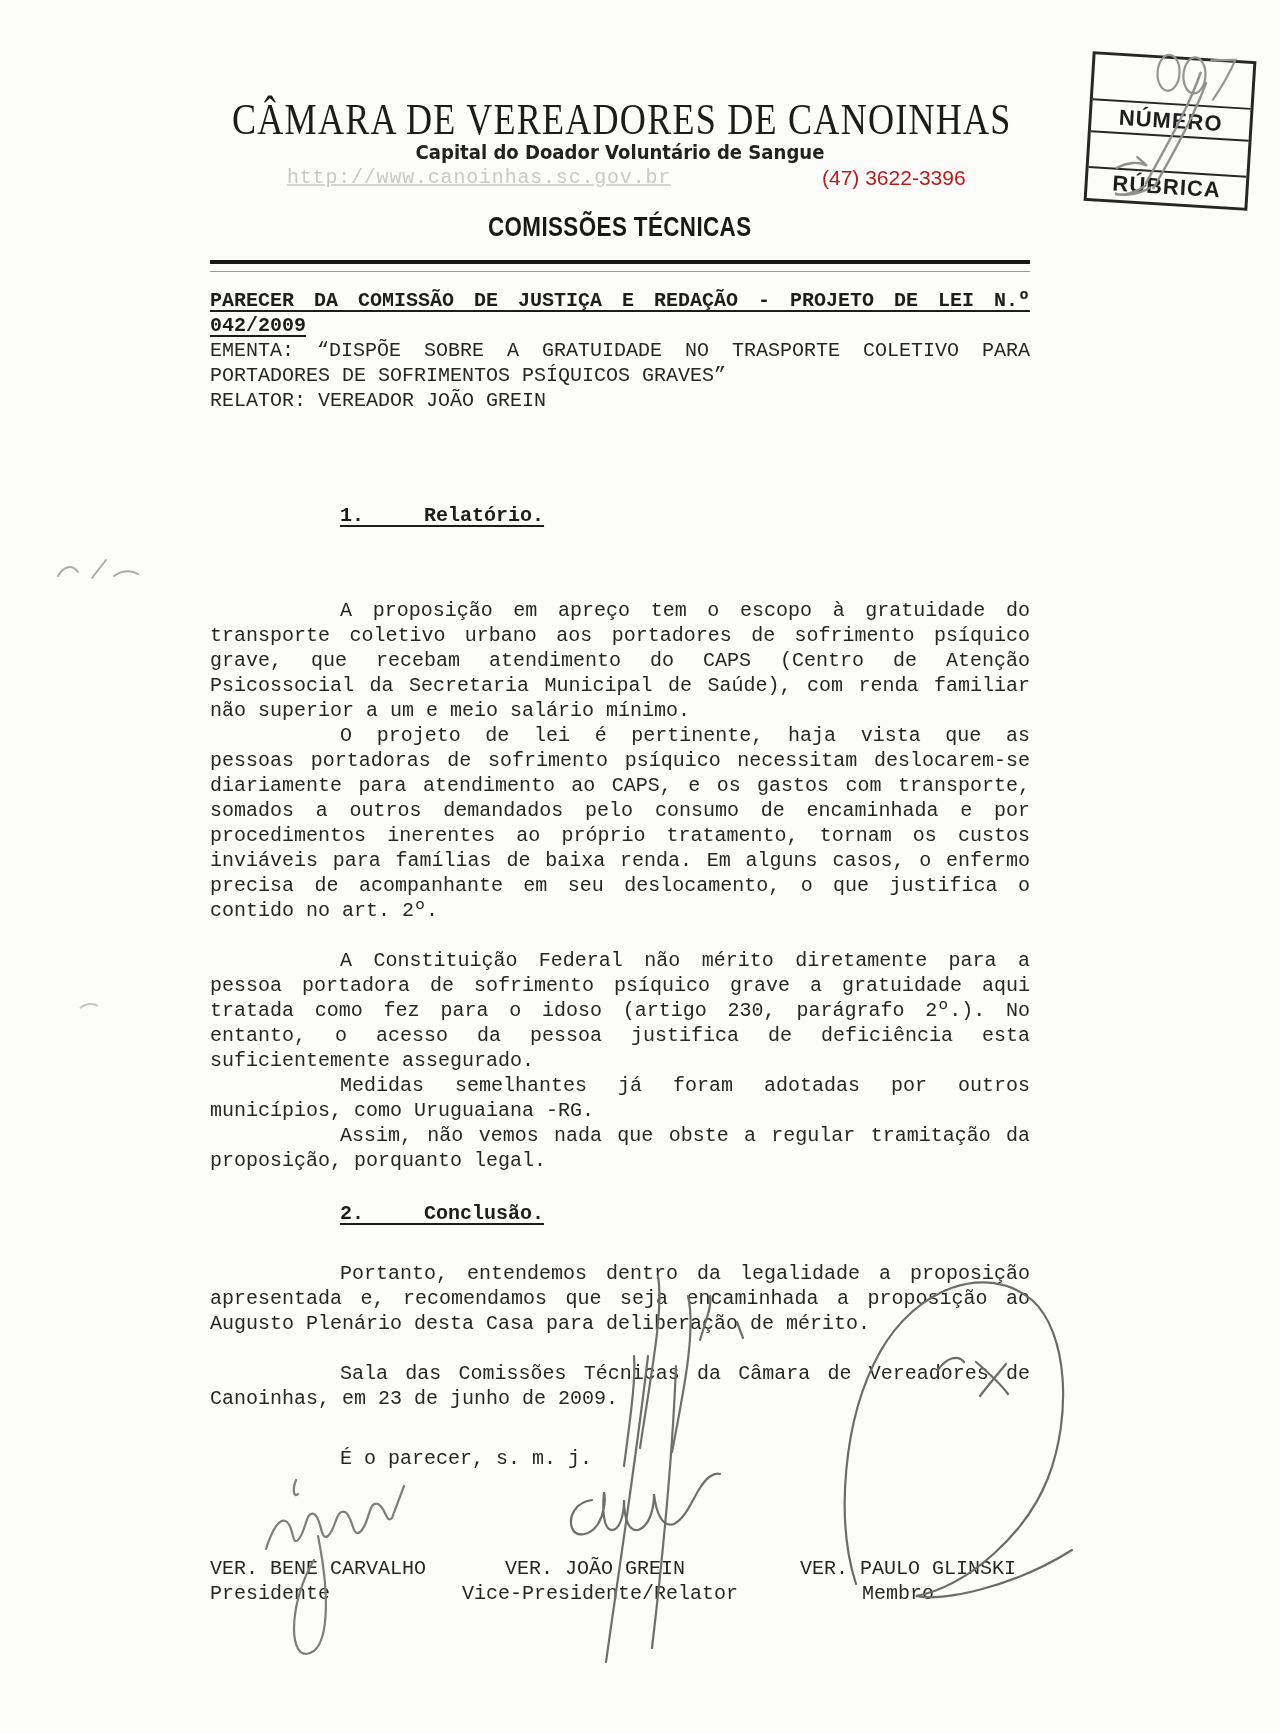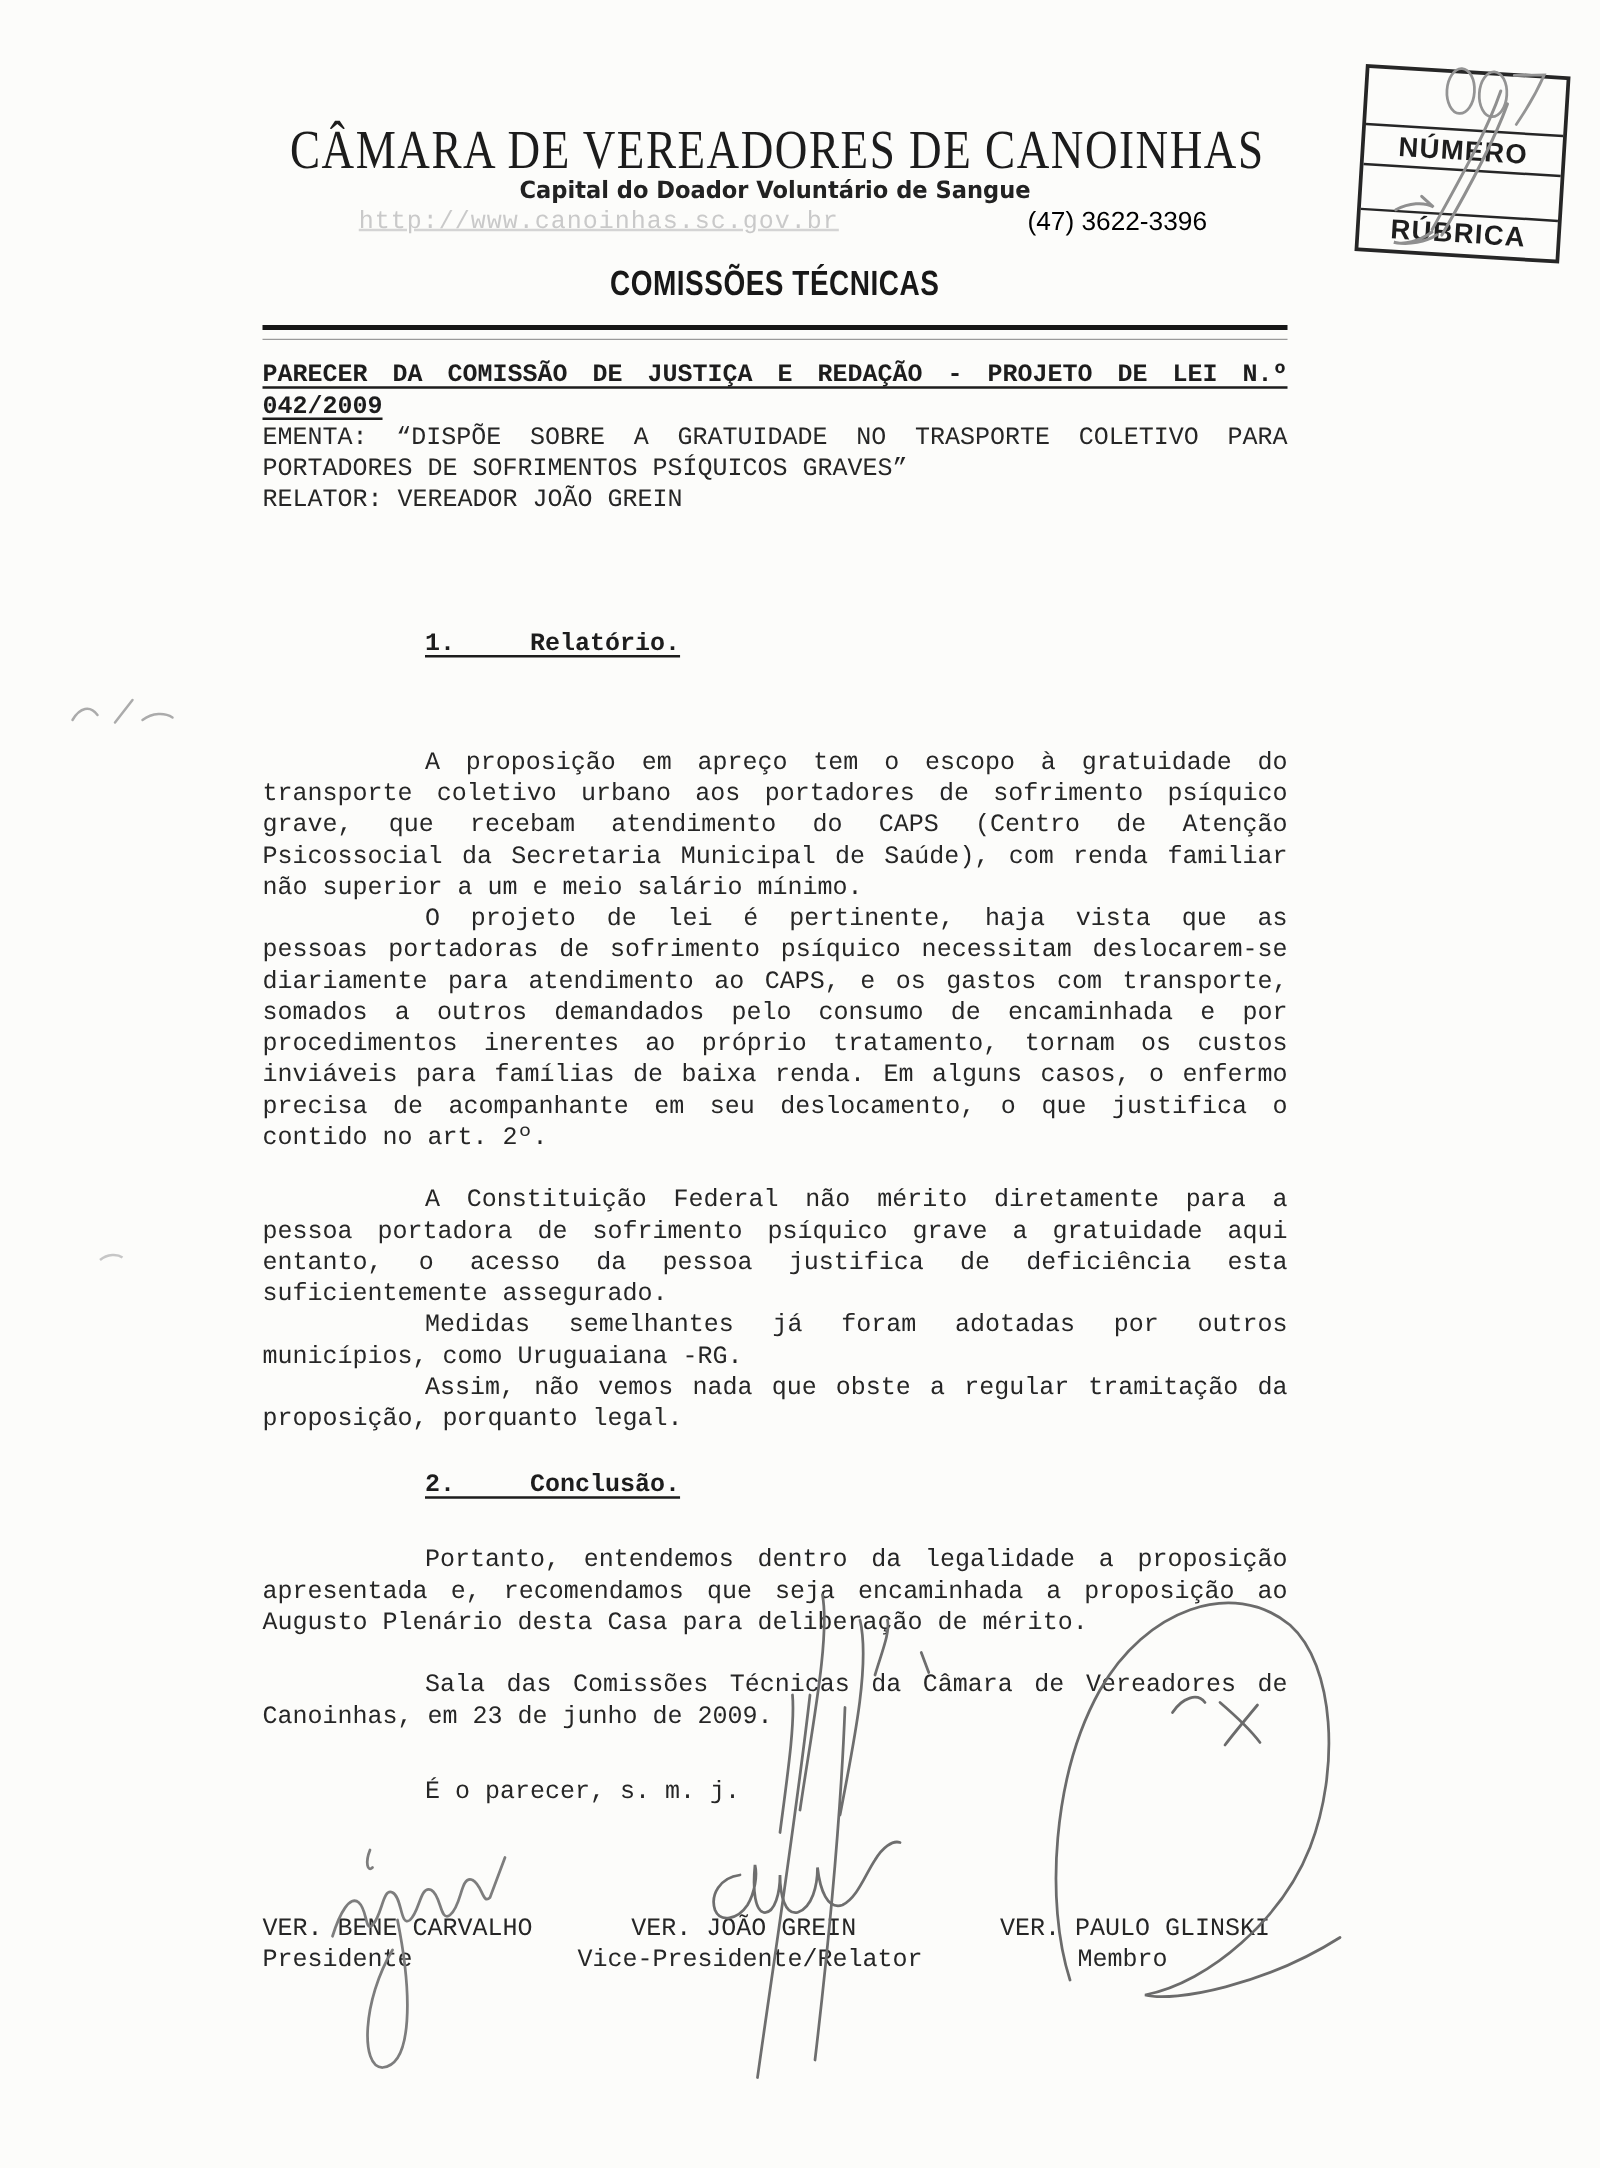--- a/index.html
+++ b/index.html
@@ -20,21 +20,21 @@
     font-family:"DejaVu Sans", sans-serif; font-weight:bold; font-size:19px; color:#222;
     transform:scaleX(0.95); transform-origin:center top;
   }
   .website {
     position:absolute; left:287px; top:166px;
     font-family:Liberation Mono, monospace; font-size:20px; letter-spacing:0.8px;
     color:#c9c9c9; text-decoration:underline; text-decoration-color:#d4d4d4;
   }
   .phone {
     position:absolute; left:822px; top:166px;
-    font-family:"Liberation Sans", sans-serif; font-size:21px; color:#000000;
+    font-family:"Liberation Sans", sans-serif; font-size:21px; color:#b91c1c;
   }
   .section-title-wrap { position:absolute; left:210px; top:211px; width:820px; text-align:center; }
   .section-title {
     display:inline-block; font-family:"Liberation Sans", sans-serif; font-weight:bold;
     font-size:28px; color:#181818; letter-spacing:0.5px;
     transform:scaleX(0.8); transform-origin:center top; white-space:nowrap;
   }
   .rule-thick { position:absolute; left:210px; top:260px; width:820px; height:4px; background:#171717; }
   .rule-thin  { position:absolute; left:210px; top:271px; width:820px; height:1px; background:#9a9a9a; }
 
@@ -137,20 +137,21 @@
       <div class="ln j">somados a outros demandados pelo consumo de encaminhada e por</div>
       <div class="ln j">procedimentos inerentes ao próprio tratamento, tornam os custos</div>
       <div class="ln j">inviáveis para famílias de baixa renda. Em alguns casos, o enfermo</div>
       <div class="ln j">precisa de acompanhante em seu deslocamento, o que justifica o</div>
       <div class="ln">contido no art. 2º.</div>
     </div>
 
     <div class="mt-p3">
       <div class="ln j ind">A Constituição Federal não mérito diretamente para a</div>
       <div class="ln j">pessoa portadora de sofrimento psíquico grave a gratuidade aqui</div>
+      <div class="ln j">tratada como fez para o idoso (artigo 230, parágrafo 2º.). No</div>
       <div class="ln j">entanto, o acesso da pessoa justifica de deficiência esta</div>
       <div class="ln">suficientemente assegurado.</div>
     </div>
 
     <div>
       <div class="ln j ind">Medidas semelhantes já foram adotadas por outros</div>
       <div class="ln">municípios, como Uruguaiana -RG.</div>
     </div>
 
     <div>

